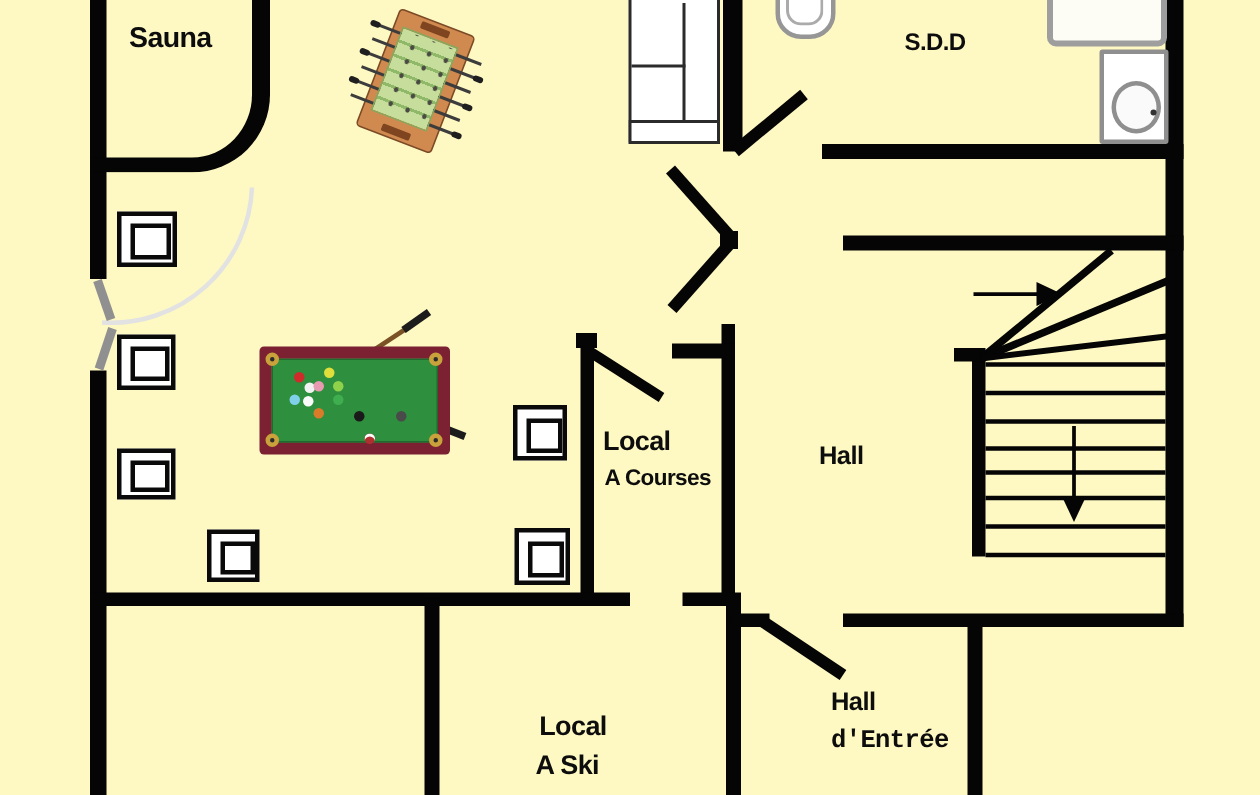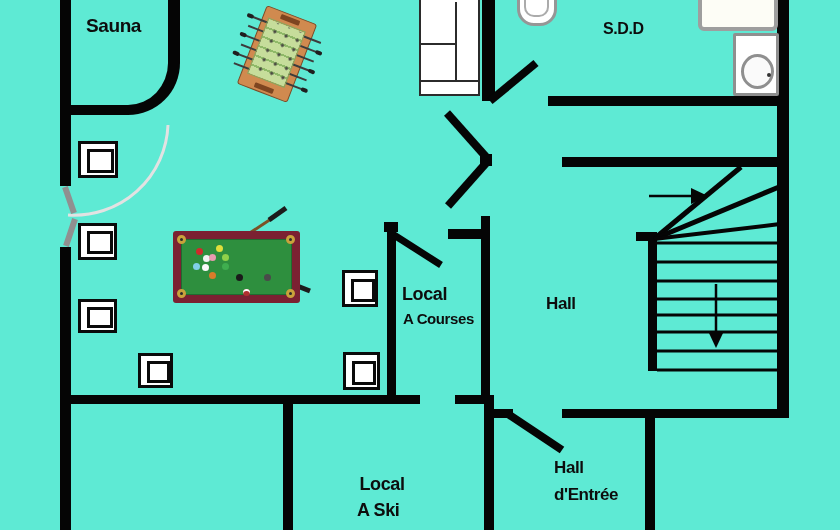--- a/index.html
+++ b/index.html
@@ -1,16 +1,16 @@
 <!DOCTYPE html>
 <html><head>
 <meta charset="utf-8">
 <style>
   html,body{margin:0;padding:0;background:#ffffff;}
-  #scene{position:relative;width:840px;height:530px;background:#5eead4;overflow:hidden;
+  #scene{position:relative;width:840px;height:530px;background:#fef9c3;overflow:hidden;
          font-family:"Liberation Sans",sans-serif;}
   .wall{position:absolute;background:#050505;}
   .label{position:absolute;font-weight:bold;color:#0d0d0d;letter-spacing:-0.4px;
          line-height:1;white-space:nowrap;}
   .stool{position:absolute;border:3px solid #0a0a0a;background:#fff;box-sizing:border-box;}
   .stool-inner{position:absolute;border:3px solid #0a0a0a;background:#fff;box-sizing:border-box;}
   svg.overlay{position:absolute;left:0;top:0;}
   
   #sauna-wall{position:absolute;left:60px;top:-6px;width:120px;height:121px;
     border-right:12px solid #050505;border-bottom:10px solid #050505;
@@ -192,15 +192,15 @@
     </div>
 
   <div class="label" style="left:86px;top:16px;font-size:19px;">Sauna</div>
   <div class="label" style="left:603px;top:21px;font-size:16px;">S.D.D</div>
   <div class="label" style="left:546px;top:295px;font-size:17px;">Hall</div>
   <div class="label" style="left:402px;top:285px;font-size:18px;">Local</div>
   <div class="label" style="left:403px;top:311px;font-size:15px;">A Courses</div>
   <div class="label" style="left:357px;top:475px;font-size:18px;width:50px;text-align:center;">Local</div>
   <div class="label" style="left:357px;top:501px;font-size:18px;width:50px;text-align:left;">A Ski</div>
   <div class="label" style="left:554px;top:459px;font-size:17px;">Hall</div>
-  <div class="label" style="left:554px;top:486px;font-size:17px;">d'Entrée</div>
+  <div class="label" style="left:554px;top:486px;font-size:17px;font-family:Liberation Mono, monospace;">d'Entrée</div>
 
 </div>
 
 </body></html>

